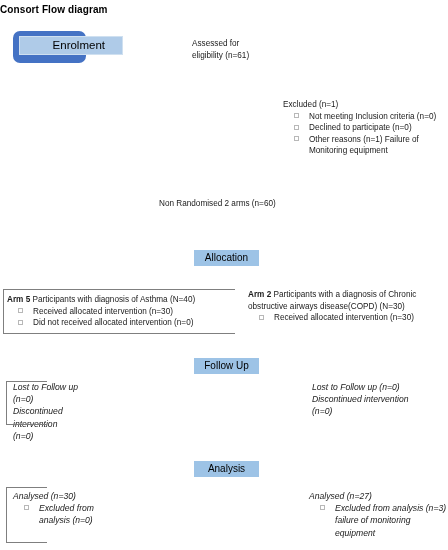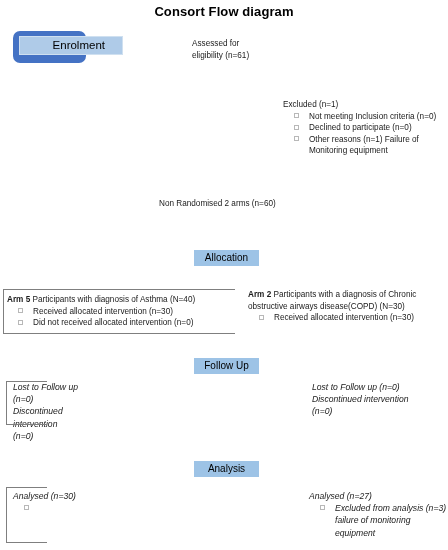--- a/index.html
+++ b/index.html
@@ -18,22 +18,21 @@
     background: #ffffff;
     overflow: hidden;
   }
   .abs { position: absolute; }
 
   
   #diagram-title {
     left: 0;
     top: 4px;
     width: 448px;
-    text-align: center;
-    font-size: 13px;
+    font-size: 10px;
     font-weight: bold;
     letter-spacing: 0.1px;
     color: #000000;
   }
 
   
   #enrolment-badge-back {
     left: 13px;
     top: 31px;
     width: 73px;
@@ -212,20 +211,21 @@
 Discontinued intervention
 (n=0)</div>
 
   <div class="abs stage-band" id="band-analysis">Analysis</div>
 
   <div class="abs box-stub" style="left:6px; top:487px; width:75px; height:56px; padding:3px 0 0 6px; box-sizing:border-box;">
     <div class="txt-lg">Analysed (n=30)</div>
     <ul class="sq-list txt-lg" style="width:110px;">
       <li>
         <span class="sq"></span>
+        <span>Excluded from analysis (n=0)</span>
       </li>
     </ul>
   </div>
 
   <div class="abs" style="left:309px; top:487px; width:139px; padding-top:3px;">
     <div class="txt-lg">Analysed (n=27)</div>
     <ul class="sq-list txt-lg">
       <li>
         <span class="sq"></span>
         <span>Excluded from analysis (n=3) failure of monitoring equipment</span>

